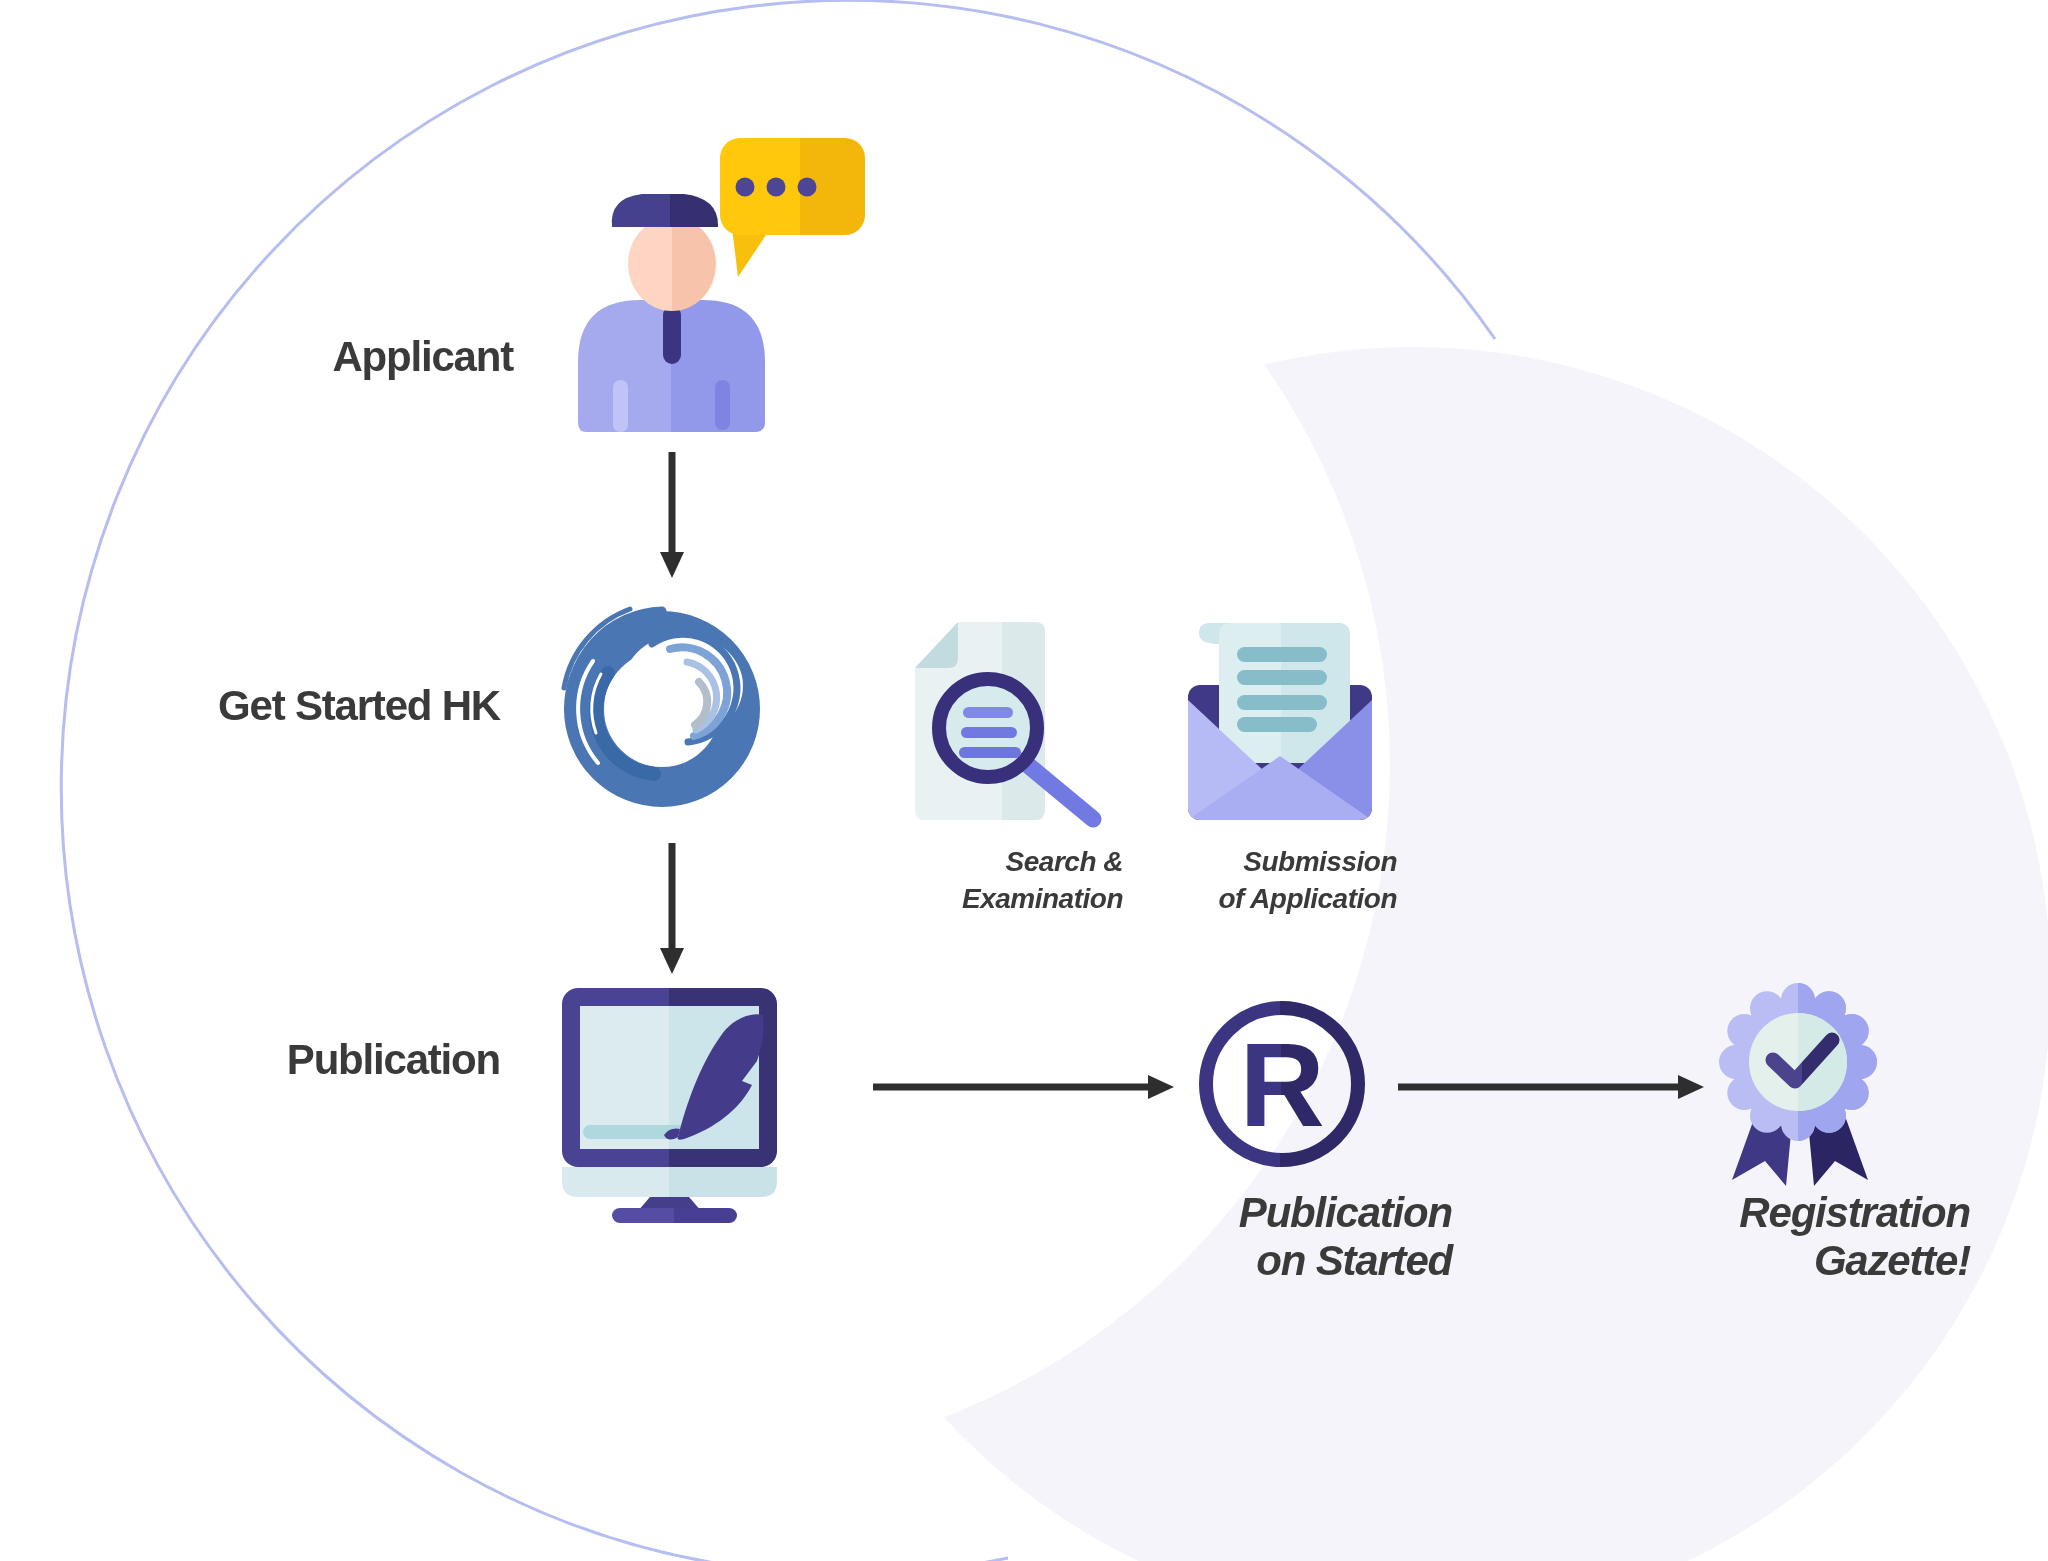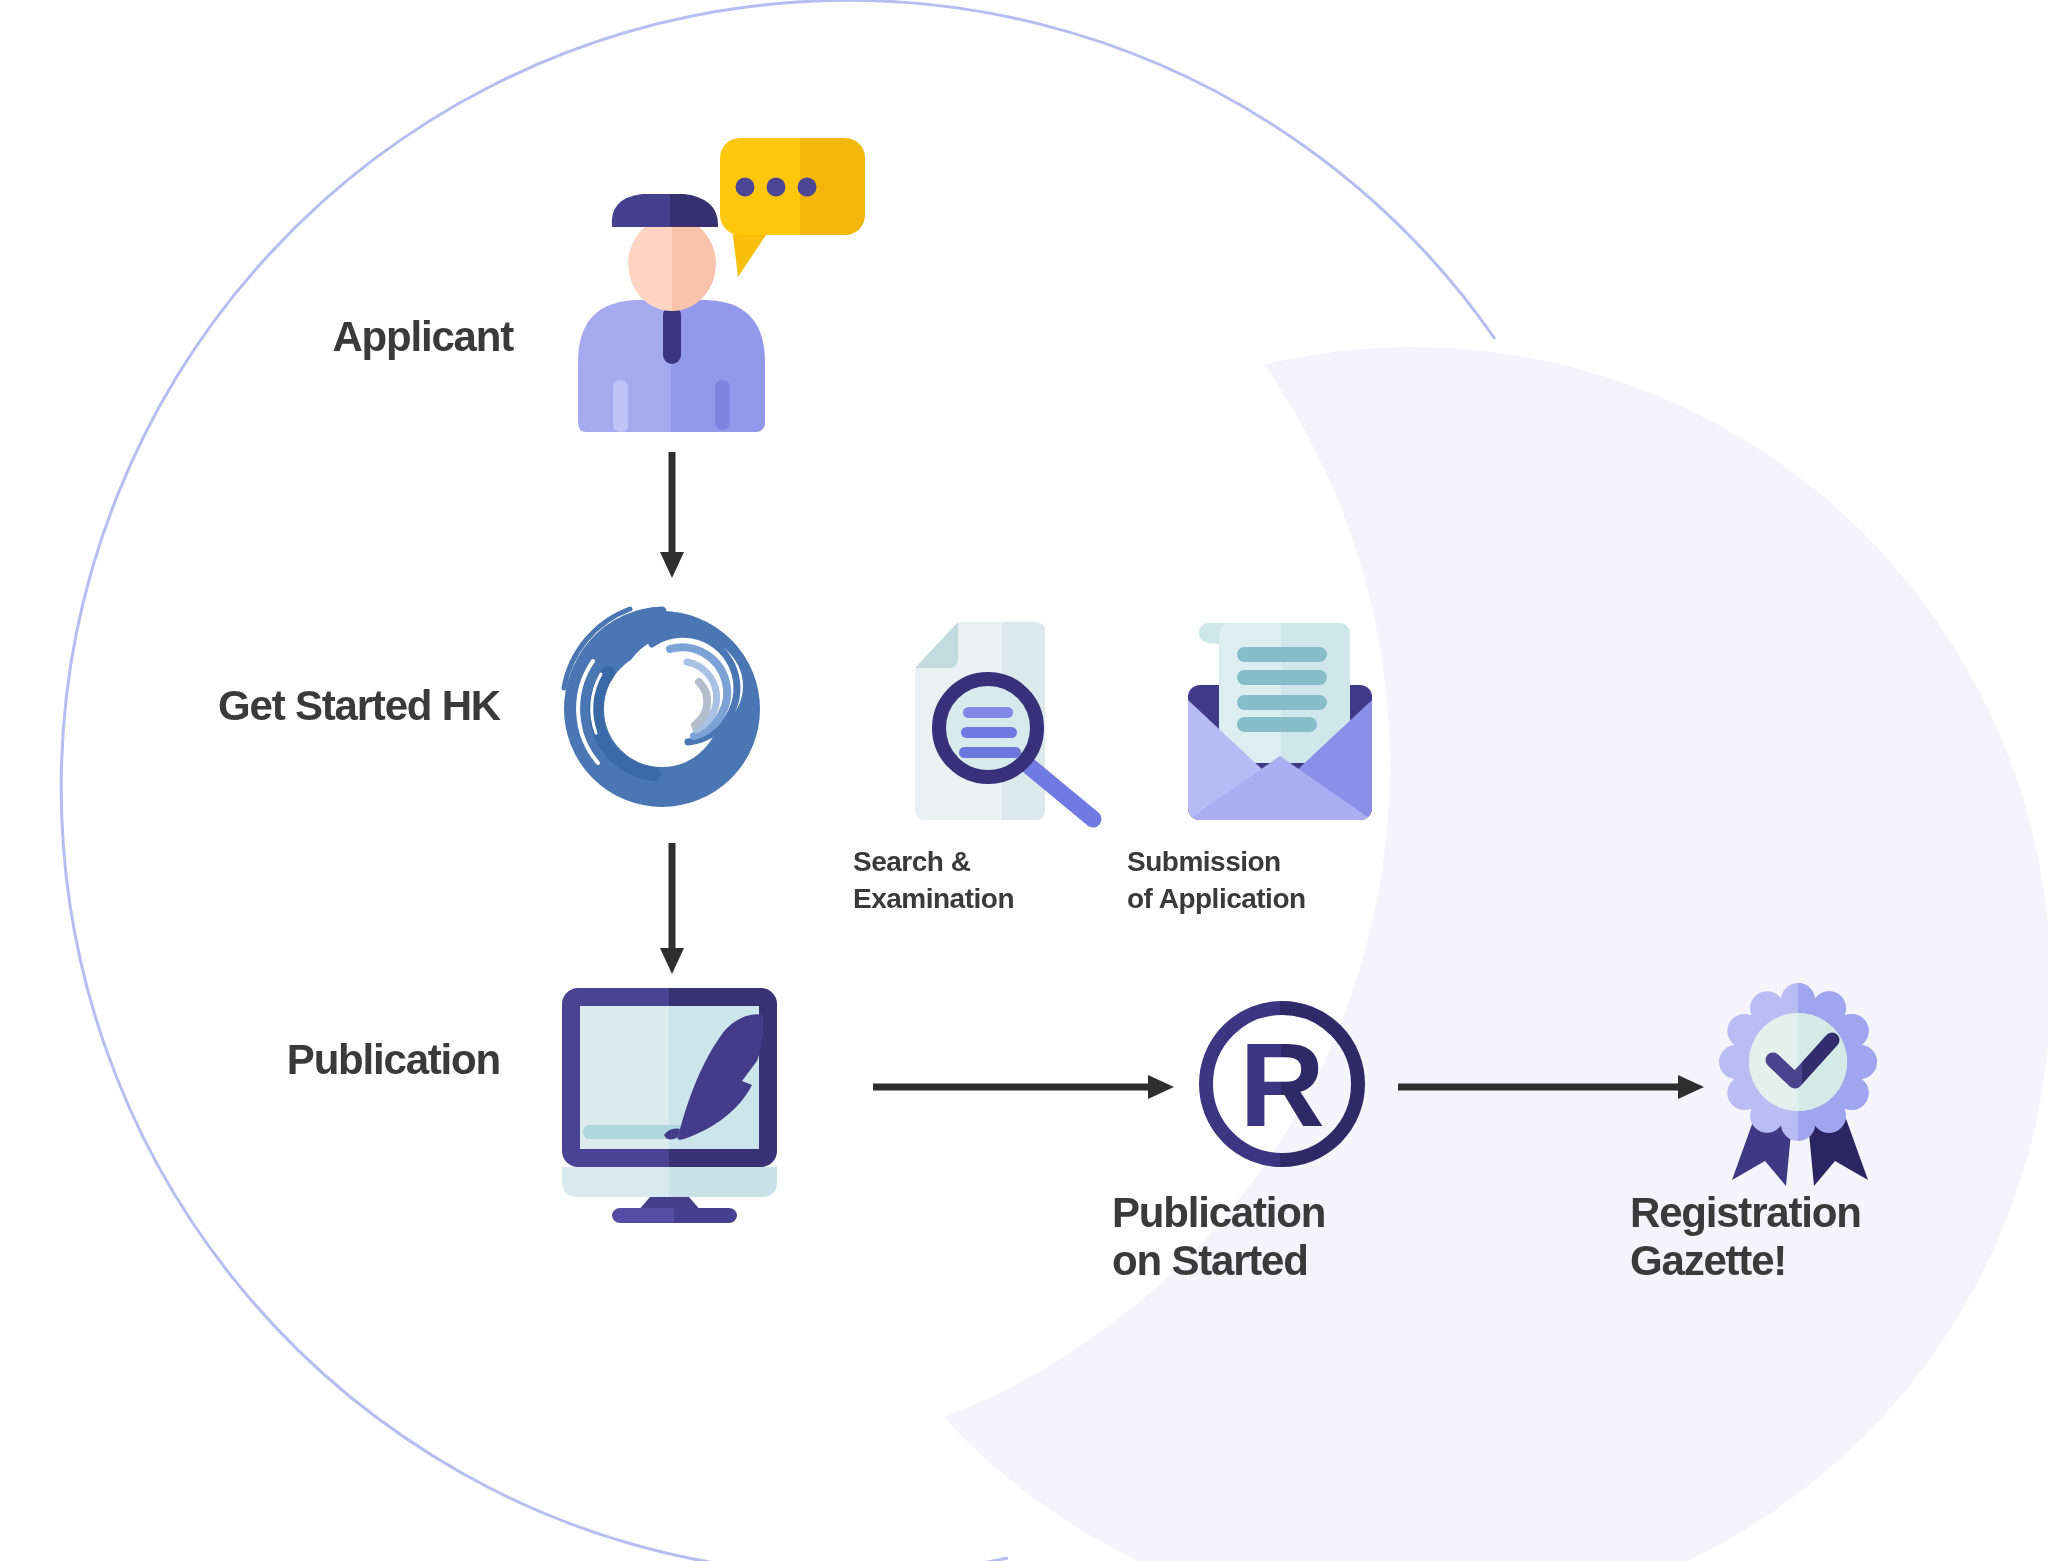--- a/index.html
+++ b/index.html
@@ -7,21 +7,21 @@
           font-family:"Liberation Sans",sans-serif;}
   .circle{position:absolute;border-radius:50%;}
   .circle-lavender{left:775px;top:347px;width:1276px;height:1276px;background:#f4f4fa;z-index:1;}
   .circle-white{left:-10px;top:65px;width:1400px;height:1400px;background:#ffffff;z-index:2;}
   .deco{position:absolute;left:0;top:0;z-index:5;pointer-events:none;}
   .icon{position:absolute;z-index:10;}
   .lbl{position:absolute;z-index:11;font-weight:bold;color:#3a3a3a;}
   .lbl-lg{font-size:42px;line-height:48px;letter-spacing:-1.2px;}
   .lbl-sm{font-size:28px;line-height:37px;letter-spacing:-0.5px;}
   .ta-r{text-align:right;}
-  .ta-c{text-align:left;}
+  .ta-c{text-align:right;font-style:italic;}
 </style>
 </head>
 <body>
 
 <div class="canvas">
 
   <div class="circle circle-lavender"></div>
   <div class="circle circle-white"></div>
 
   <svg class="deco" width="2048" height="1561" viewBox="0 0 2048 1561">
@@ -213,21 +213,21 @@
       <circle cx="88" cy="144" r="17"></circle>
         <circle cx="88" cy="20" r="17"></circle>
         <circle cx="119" cy="28.3" r="17"></circle>
       <circle cx="141.7" cy="51" r="17"></circle>
     </g>
     <circle cx="88" cy="82" r="49" fill="#e3f0ec"></circle>
     <circle cx="88" cy="82" r="49" fill="#d4eae6" clip-path="url(#halfR)"></circle>
     <path d="M 63 80 L 85 101 L 122 60" fill="none" stroke="url(#gChk)" stroke-width="15" stroke-linecap="round" stroke-linejoin="round"></path>
   </svg>
 
-  <div class="lbl lbl-lg ta-r" style="left:200px;top:313px;width:313px">Applicant</div>
+  <div class="lbl lbl-lg ta-r" style="left:200px;top:333px;width:313px">Applicant</div>
 
   <div class="lbl lbl-lg ta-r" style="left:140px;top:682px;width:360px">
     <div>Get Started HK</div>
   </div>
 
   <div class="lbl lbl-sm ta-c" style="left:853px;top:843px;width:270px">
     <div>Search &amp;</div>
     <div>Examination</div>
   </div>
 

